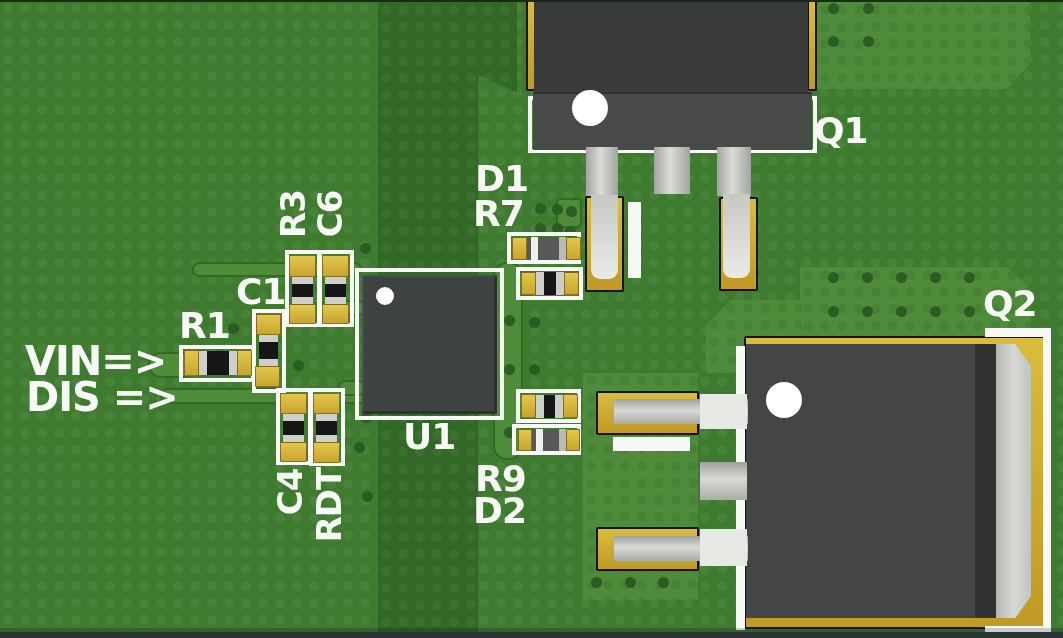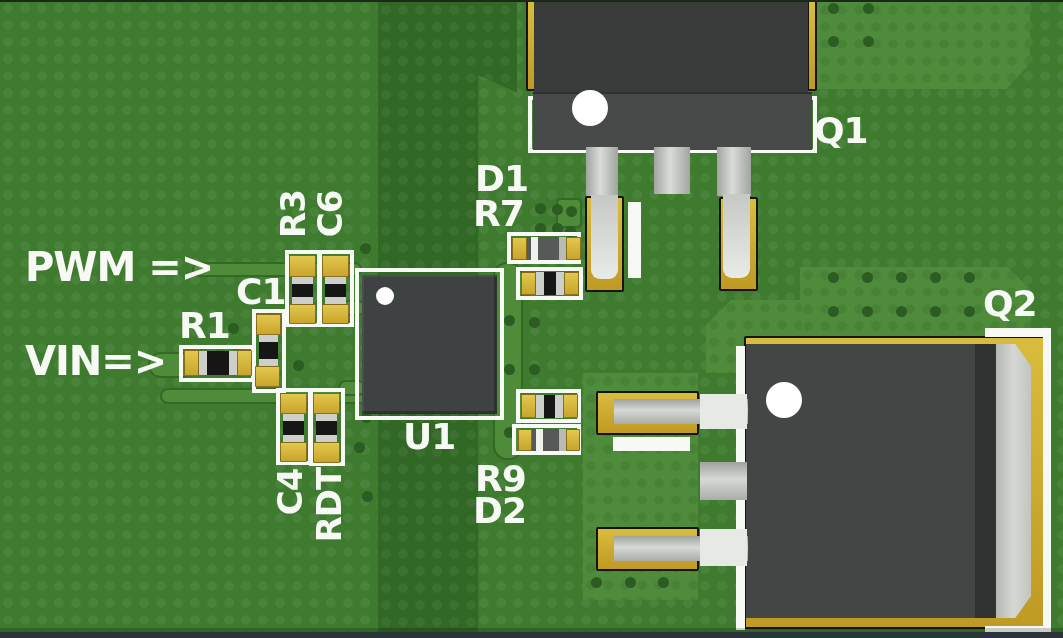--- a/index.html
+++ b/index.html
@@ -181,22 +181,22 @@
   <div class="silk-box" style="left:516px;top:389px;width:65px;height:34px;"></div>
   <div class="pad" style="left:521px;top:394px;width:15px;height:24px;"></div>
   <div class="pad" style="left:563px;top:394px;width:15px;height:24px;"></div>
   <div class="bodyH" style="left:536px;top:395px;width:27px;height:23px;"></div>
 
   <div class="silk-box" style="left:512px;top:424px;width:69px;height:31px;"></div>
   <div class="pad" style="left:518px;top:429px;width:14px;height:22px;"></div>
   <div class="pad" style="left:566px;top:429px;width:14px;height:22px;"></div>
   <div class="bodyD" style="left:532px;top:429px;width:34px;height:22px;"></div>
 
-  <div class="lbl sig" style="left:25px;top:247px;">PWM =&gt;</div>
   <div class="lbl sig" style="left:25px;top:341px;">VIN=&gt;</div>
+  <div class="lbl sig" style="left:26px;top:377px;">DIS =&gt;</div>
 
   <div class="lbl ref" style="left:814px;top:113px;">Q1</div>
   <div class="lbl ref" style="left:983px;top:286px;">Q2</div>
   <div class="lbl ref" style="left:403px;top:419px;">U1</div>
   <div class="lbl ref" style="left:236px;top:274px;">C1</div>
   <div class="lbl ref" style="left:179px;top:308px;">R1</div>
   <div class="lbl ref" style="left:475px;top:161px;">D1</div>
   <div class="lbl ref" style="left:473px;top:196px;">R7</div>
   <div class="lbl ref" style="left:475px;top:461px;">R9</div>
   <div class="lbl ref" style="left:473px;top:493px;">D2</div>

